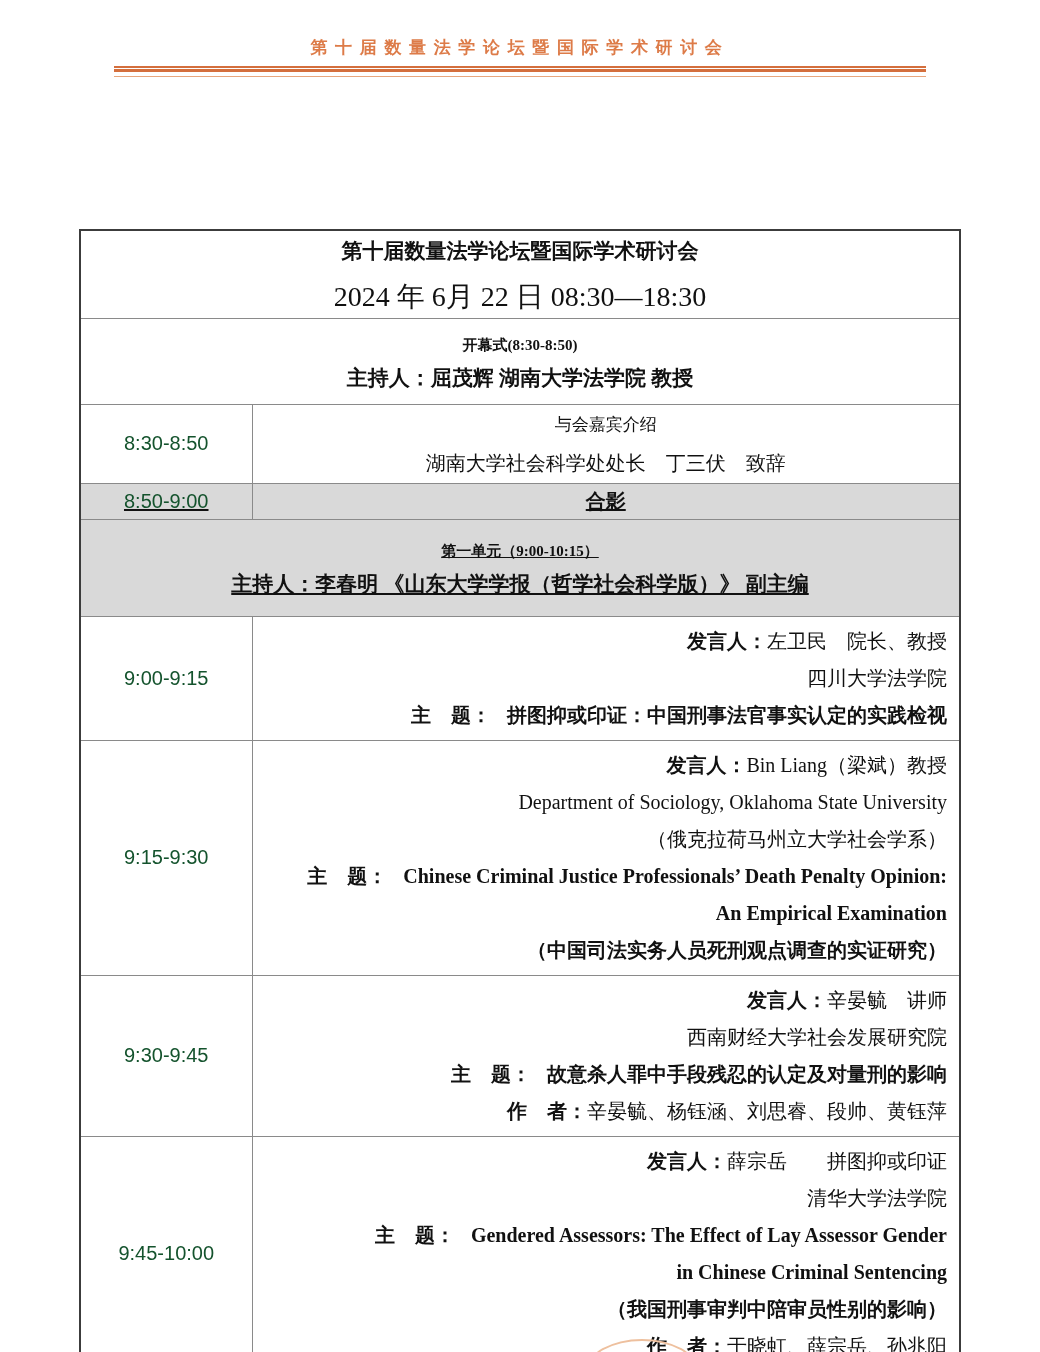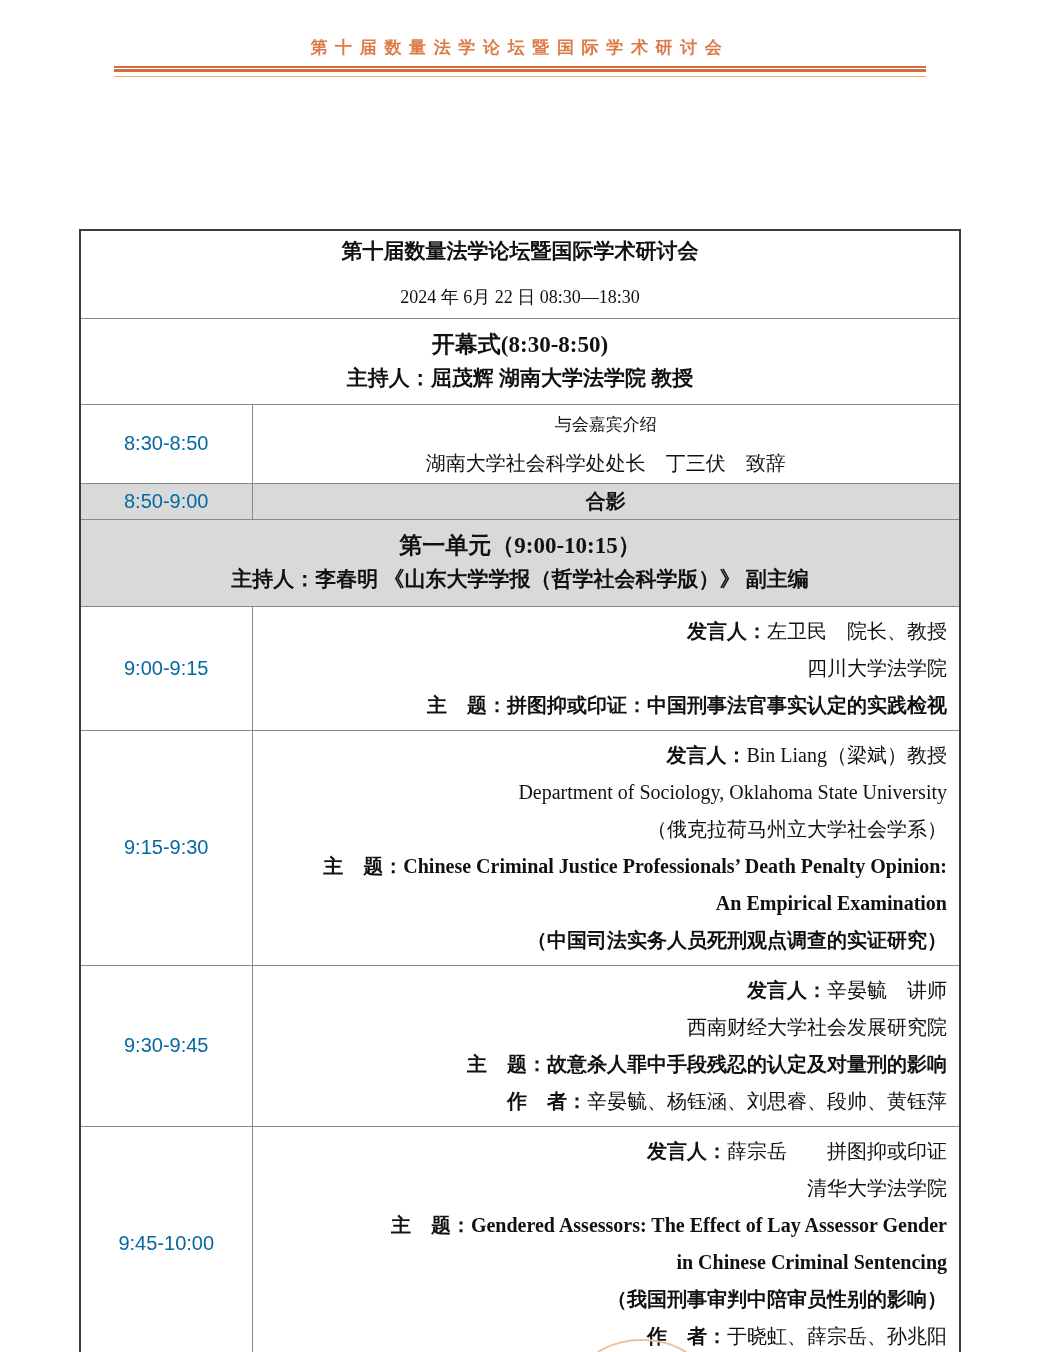--- a/index.html
+++ b/index.html
@@ -40,32 +40,32 @@
   }
   table.agenda td {
     border: 1px solid #8a8a8a;
     vertical-align: middle;
   }
   .col-time { width: 172px; }
   td.time-cell {
     text-align: center;
     font-family: "Liberation Sans", "DejaVu Sans", sans-serif;
     font-size: 20px;
-    color: #0369a1;
+    color: #14532d;
   }
   td.center-cell { text-align: center; }
-  tr.gray { background: #d9d9d9; }
+  tr.gray { background: #d9d9d9; text-decoration: underline; }
 
   .tbl-title { font-weight: bold; font-size: 21px; line-height: 30px; }
-  .tbl-date  { font-size: 18px; line-height: 30px; margin-top: 16px; }
-  .sec-line1 { font-weight: bold; font-size: 23px; line-height: 30px; }
+  .tbl-date  { font-size: 28px; line-height: 30px; margin-top: 16px; }
+  .sec-line1 { font-weight: bold; font-size: 15px; line-height: 30px; }
   .sec-line2 { font-weight: bold; font-size: 21px; line-height: 30px; margin-top: 3px; }
   .plain-line1 { font-size: 17px; line-height: 28px; }
   .plain-line2 { font-size: 20px; line-height: 28px; margin-top: 10px; text-align: center; }
-  .bold { font-weight: bold; }
+  .bold { font-weight: bold; margin-left: 16px; }
 
   td.session-cell { padding: 6px 12px 6px 14px; text-align: right; }
   .line { line-height: 37px; }
   .lbl { font-weight: bold; }
   .indent  { padding-left: 92px; }
   .indent2 { padding-left: 106px; }
   .cont-indent { padding-left: 90px; }
   .cont-flush  { padding-left: 0; }
 
   
@@ -120,21 +120,21 @@
         <div class="plain-line1">与会嘉宾介绍</div>
         <div class="plain-line2">湖南大学社会科学处处长　丁三伏　致辞</div>
       </td>
     </tr>
 
     <tr class="gray" style="height:36px;">
       <td class="time-cell">8:50-9:00</td>
       <td class="center-cell bold">合影</td>
     </tr>
 
-    <tr class="gray" style="height:87px;">
+    <tr class="gray" style="height:97px;">
       <td colspan="2" class="center-cell">
         <div class="sec-line1">第一单元（9:00-10:15）</div>
         <div class="sec-line2">主持人：李春明 《山东大学学报（哲学社会科学版）》 副主编</div>
       </td>
     </tr>
 
     <tr style="height:113px;">
       <td class="time-cell">9:00-9:15</td>
       <td class="session-cell">
         <div class="line"><span class="lbl">发言人：</span><span>左卫民　院长、教授</span></div>

